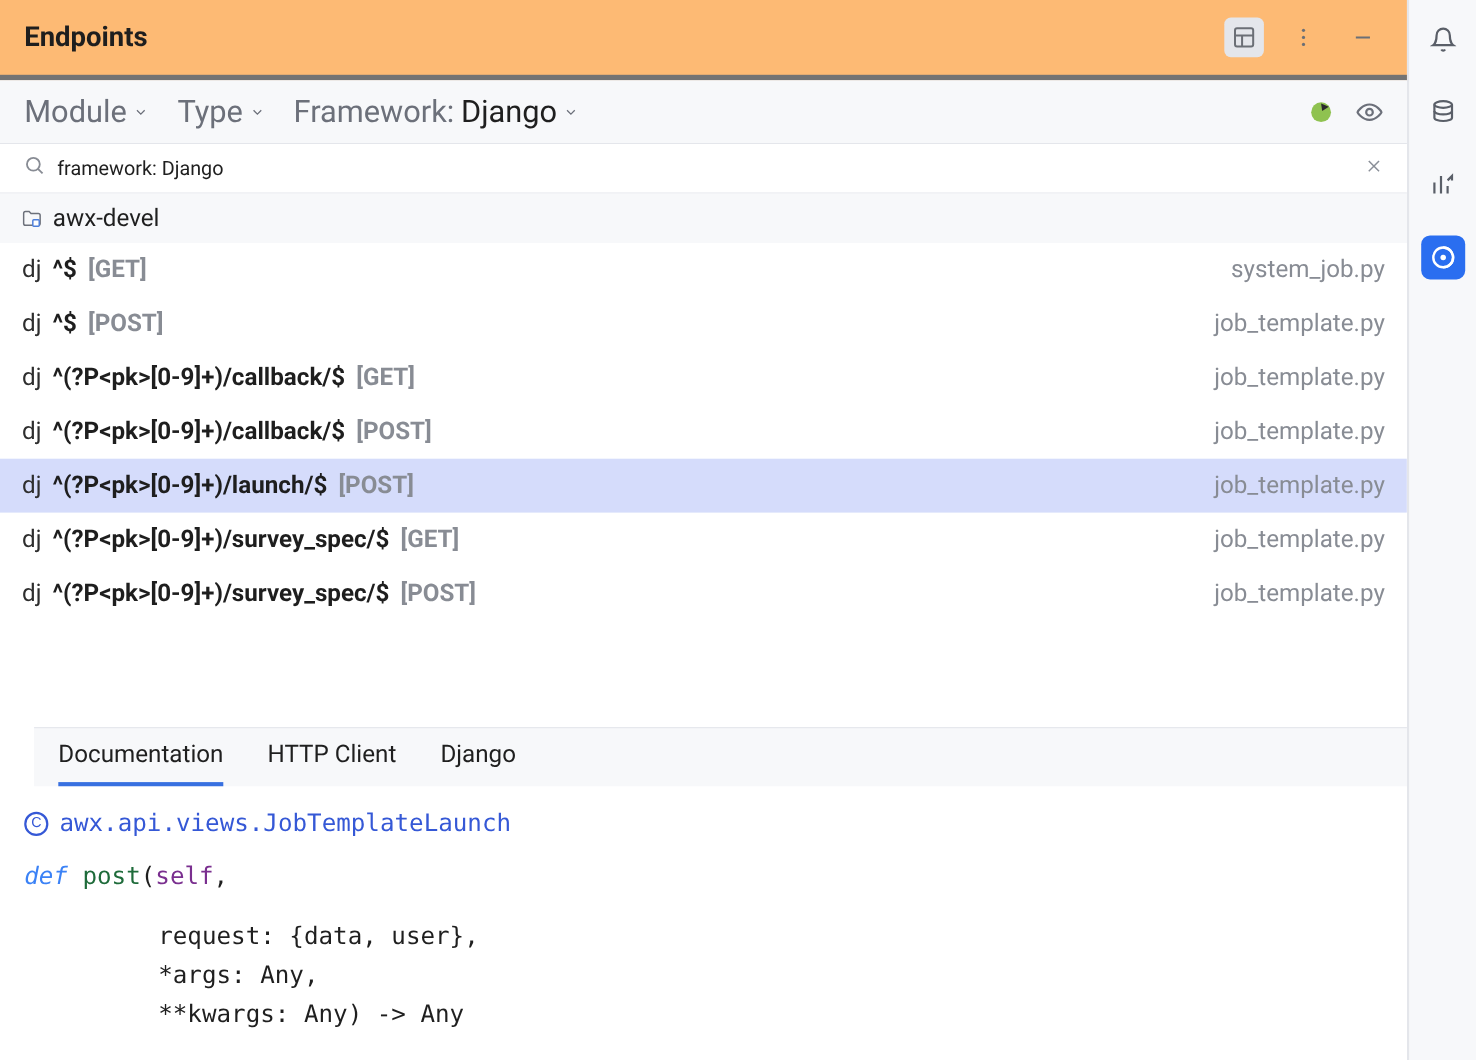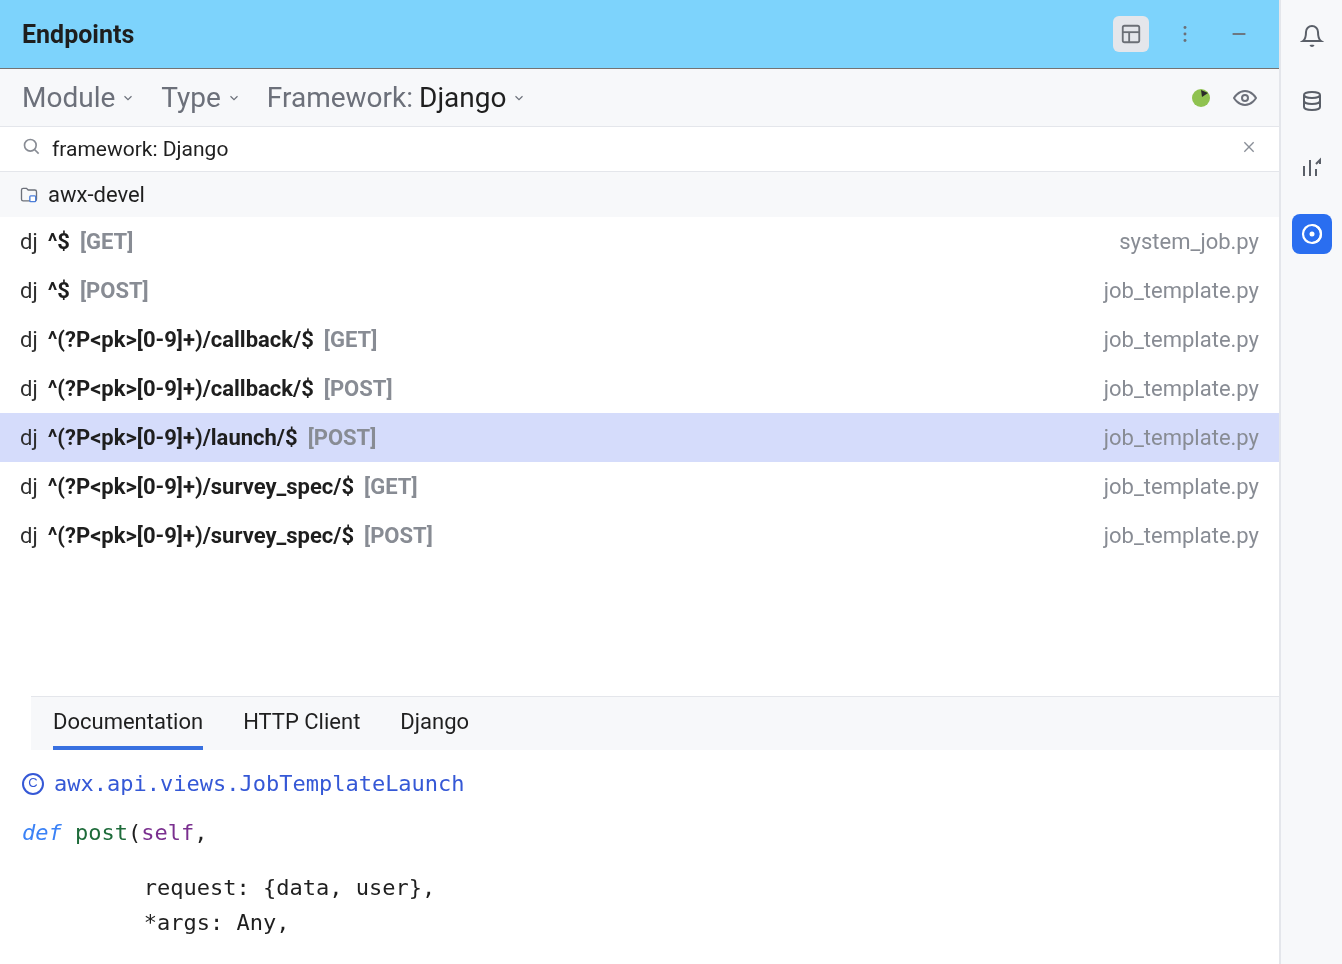--- a/index.html
+++ b/index.html
@@ -16,22 +16,22 @@
   display: flex;
   flex-direction: column;
   background: #fff;
   border-right: 1px solid #e4e6eb;
 }
 .header {
   display: flex;
   align-items: center;
   justify-content: space-between;
   padding: 16px 22px;
-  background: #7dd3fc;
-  border-bottom: 1px solid #737373;
+  background: #fdba74;
+  border-bottom: 5px solid #737373;
 }
 .header-title {
   font-size: 25px;
   font-weight: 700;
   color: #1e1e1e;
 }
 .header-actions {
   display: flex;
   align-items: center;
   gap: 18px;
@@ -92,21 +92,21 @@
   padding: 10px 22px;
   background: #fff;
   border-bottom: 1px solid #e4e6eb;
 }
 .search-icon {
   color: #888c94;
   margin-right: 10px;
 }
 .search-text {
   flex: 1;
-  font-size: 21px;
+  font-size: 18px;
   color: #1f1f1f;
 }
 .clear-icon {
   color: #8a8f98;
   cursor: pointer;
 }
 .project-row {
   display: flex;
   align-items: center;
   padding: 10px 18px;
@@ -389,20 +389,21 @@
     <div class="doc-class-row">
       <span class="copyright-icon">C</span>
       <span>awx.api.views.JobTemplateLaunch</span>
     </div>
     <div class="doc-code">
       <div>
         <span class="kw-def">def </span><span class="kw-fn">post</span><span class="plain">(</span><span class="kw-self">self</span><span class="plain">,</span>
       </div>
       <div style="padding-left: 9.2ch; margin-top: 19px;"><span class="plain">request: {data, user},</span></div>
       <div style="padding-left: 9.2ch;"><span class="plain">*args: Any,</span></div>
+      <div style="padding-left: 9.2ch;"><span class="plain">**kwargs: Any) -&gt; Any</span></div>
     </div>
   </div>
 </div>
 
 <div class="right-rail">
   <div class="rail-icon">
     <svg viewBox="0 0 24 24" fill="none" stroke="currentColor" stroke-width="2">
         <path d="M18 8a6 6 0 1 0-12 0c0 7-3 9-3 9h18s-3-2-3-9"></path>
         <path d="M13.7 21a2 2 0 0 1-3.4 0"></path>
       </svg>

